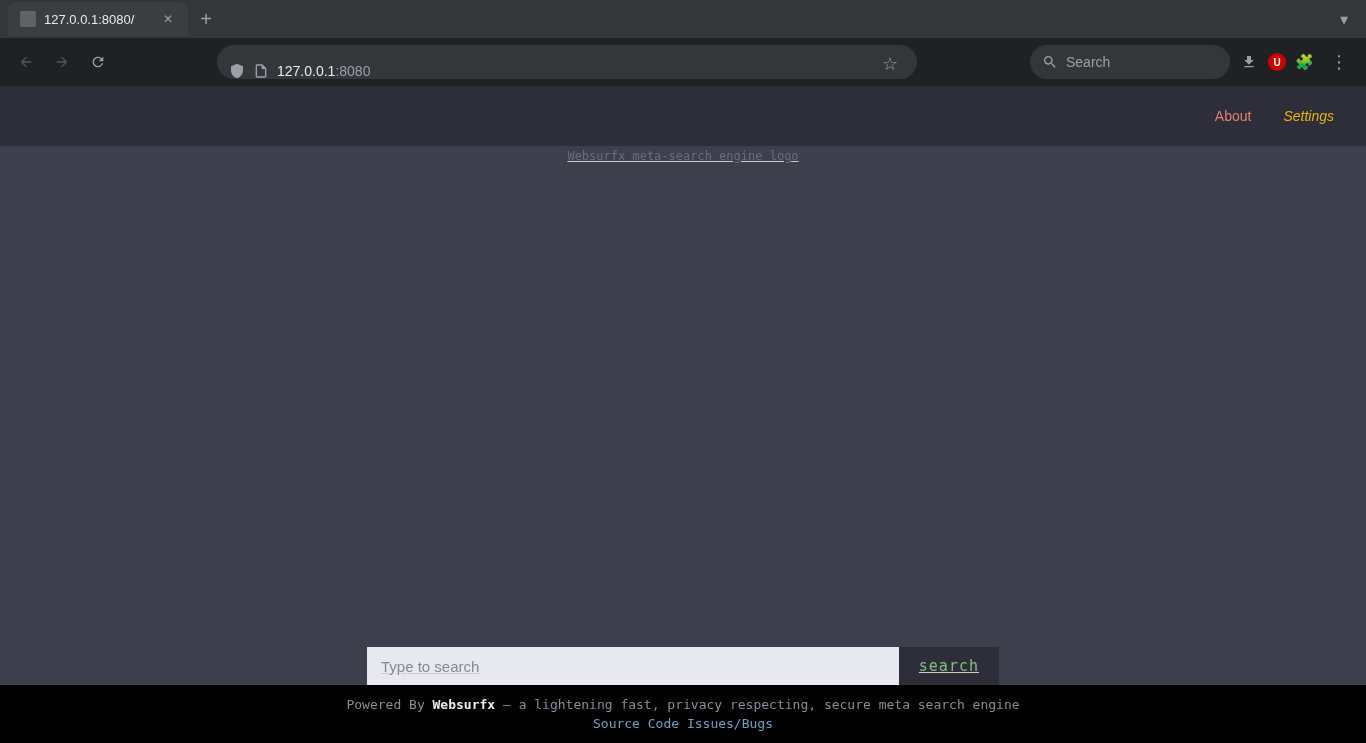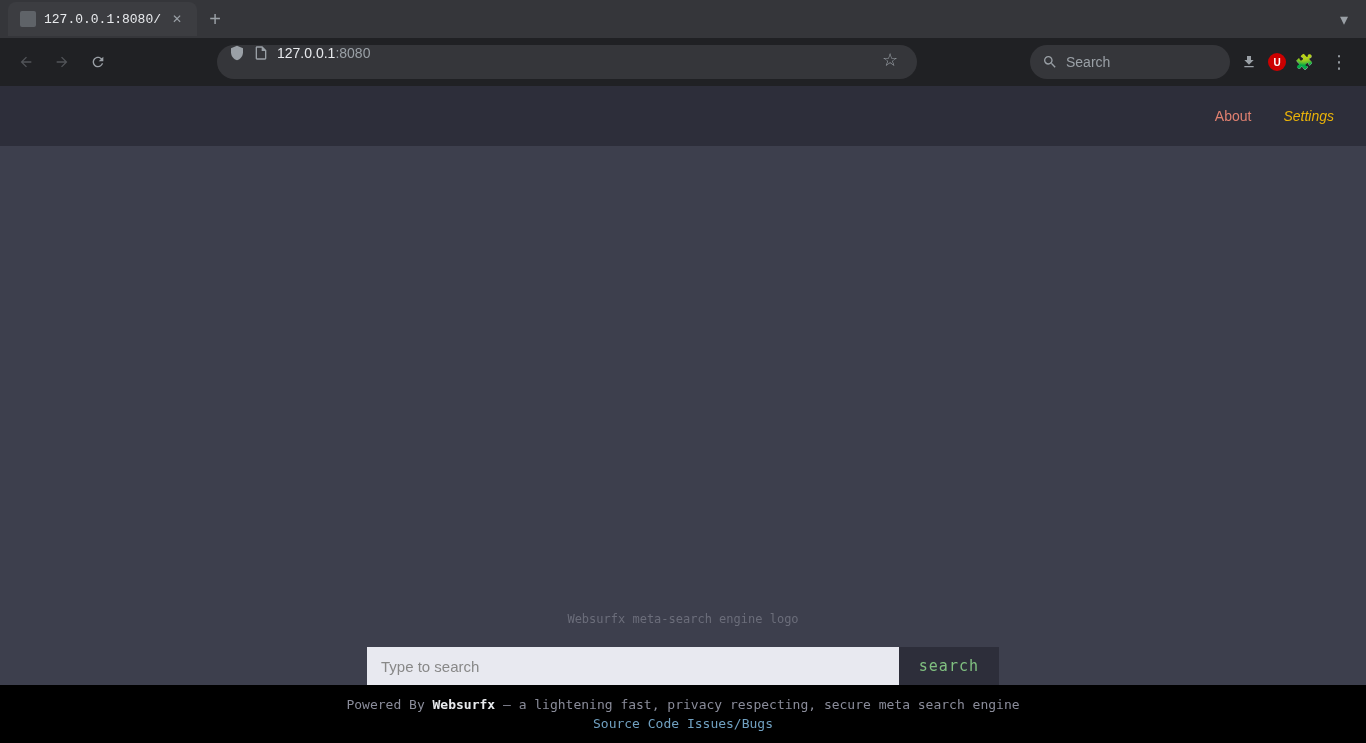--- a/index.html
+++ b/index.html
@@ -56,21 +56,20 @@
       flex-shrink: 0;
     }
 
     .tab-title {
       flex: 1;
       overflow: hidden;
       text-overflow: ellipsis;
       white-space: nowrap;
       font-size: 13px;
       color: #e8eaed;
-      font-family: Liberation Mono, monospace;
     }
 
     .tab-close {
       width: 16px;
       height: 16px;
       border-radius: 50%;
       display: flex;
       align-items: center;
       justify-content: center;
       cursor: pointer;
@@ -128,21 +127,21 @@
     }
 
     .nav-btn.disabled {
       opacity: 0.4;
       cursor: default;
     }
 
     .url-box {
       flex: 1;
       display: flex;
-      align-items: flex-start;
+      align-items: flex-end;
       background: #35363a;
       border-radius: 20px;
       height: 34px;
       padding: 0 12px;
       gap: 8px;
       max-width: 700px;
       margin: 12px auto;
     }
 
     .url-text {
@@ -246,23 +245,24 @@
       color: #eab308;
       font-style: italic;
     }
 
     
     .main-content {
       flex: 1;
       display: flex;
       flex-direction: column;
       align-items: center;
-      justify-content: flex-end;
+      justify-content: space-between;
       background: #3d3f4d;
       position: relative;
+      text-decoration: underline;
     }
 
     .logo-area {
       margin-bottom: 20px;
       text-align: center;
     }
 
     .logo-text {
       font-size: 12px;
       color: #6b6d7a;

